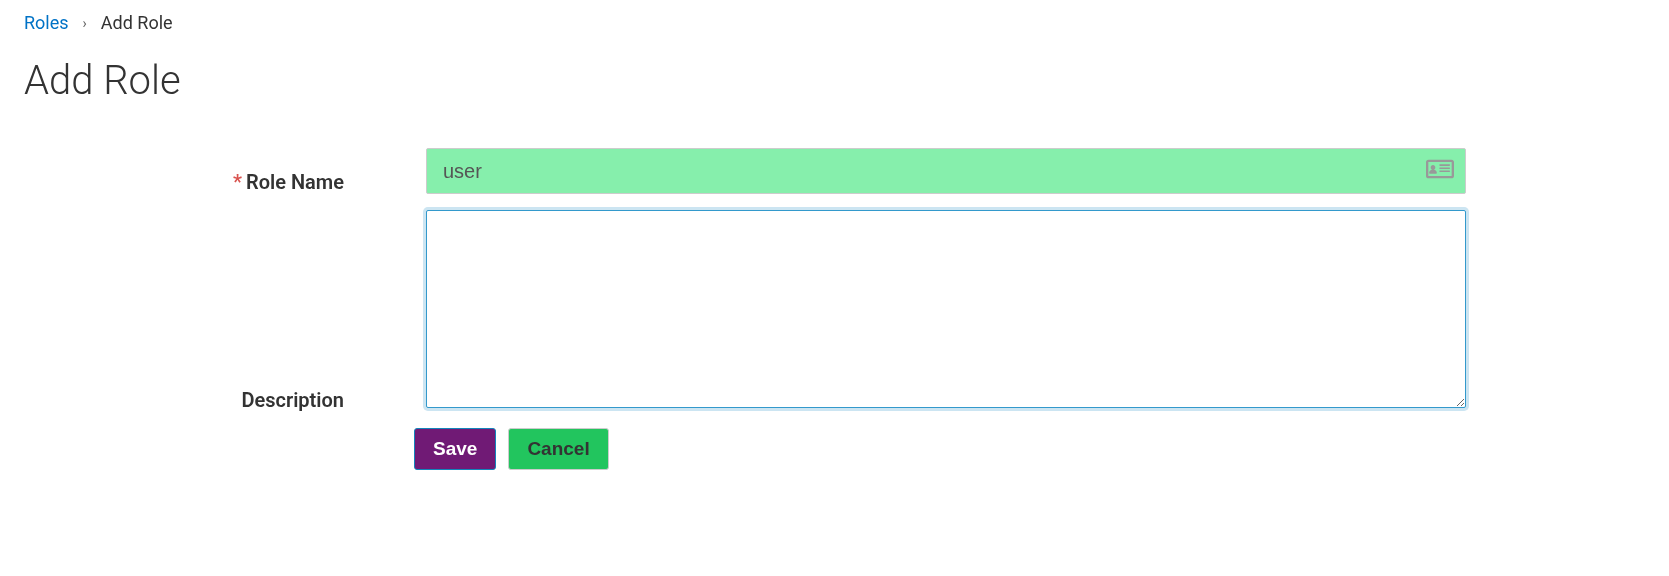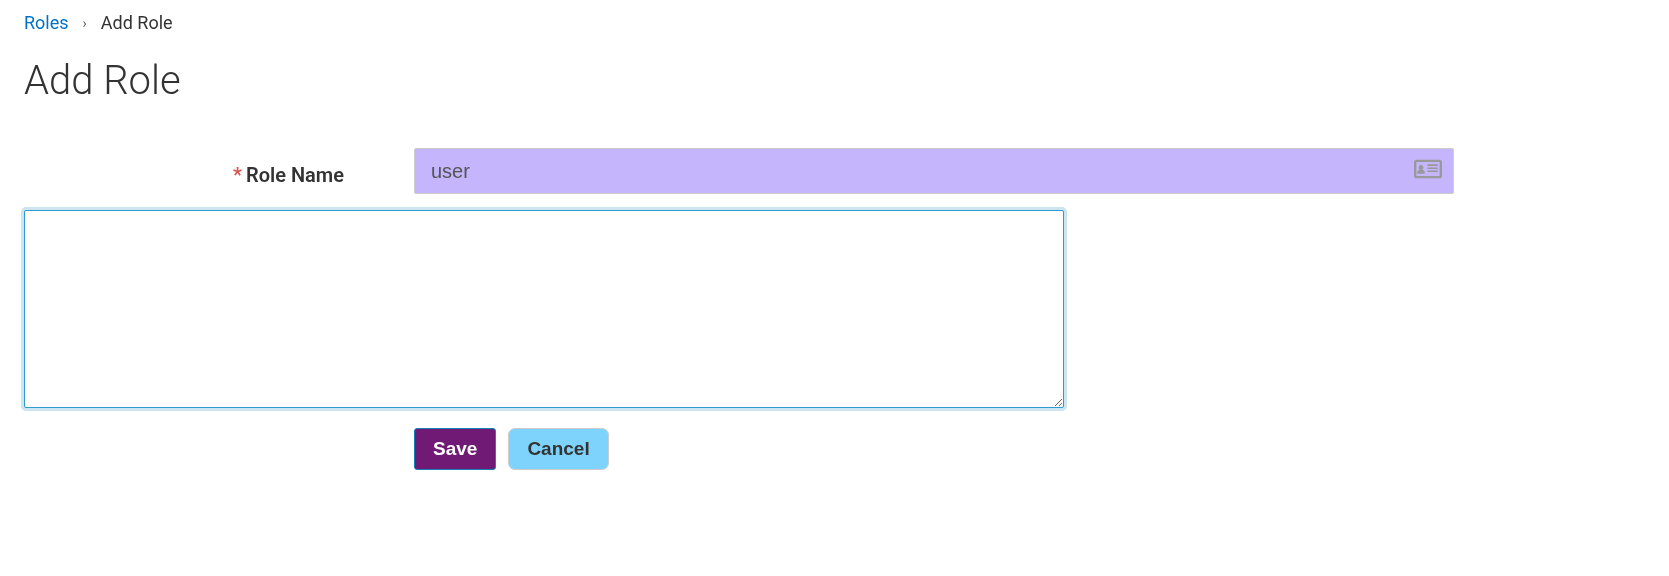--- a/index.html
+++ b/index.html
@@ -33,22 +33,23 @@
       color: #333;
     }
     .page-title {
       font-size: 40px;
       font-weight: 300;
       color: #333;
       margin-bottom: 44px;
     }
     .form-row {
       display: flex;
-      align-items: center;
+      align-items: flex-end;
       margin-bottom: 16px;
+      gap: 12px;
     }
     .form-label {
       width: 390px;
       text-align: right;
       padding-right: 70px;
       font-size: 20px;
       font-weight: 600;
       color: #333;
       padding-top: 8px;
     }
@@ -61,21 +62,21 @@
       position: relative;
     }
     .text-input {
       width: 100%;
       height: 46px;
       padding: 8px 48px 8px 16px;
       font-size: 20px;
       border: 1px solid #ccc;
       border-radius: 2px;
       color: #555;
-      background: #c4b5fd;
+      background: #86efac;
       outline: none;
     }
     .input-icon {
       position: absolute;
       right: 12px;
       top: 50%;
       transform: translateY(-50%);
       color: #999;
       pointer-events: none;
     }
@@ -106,24 +107,23 @@
       border-radius: 3px;
       cursor: pointer;
       border: 1px solid transparent;
     }
     .btn-primary {
       background: #701a75;
       color: #fff;
       border-color: #1384bb;
     }
     .btn-default {
-      background: #7dd3fc;
+      background: #22c55e;
       color: #333;
       border-color: #ccc;
-      border-radius: 7px;
     }
   </style>
 </head>
 <body>
 
 <nav class="breadcrumb">
   <a href="#" class="breadcrumb-link">Roles</a>
   <span class="breadcrumb-sep">›</span>
   <span class="breadcrumb-current">Add Role</span>
 </nav>
@@ -138,20 +138,21 @@
     <input type="text" class="text-input" value="user" style="">
     <span class="input-icon">
       <svg width="28" height="22" viewBox="0 0 576 448" fill="currentColor">
         <path d="M528 32H48C21.5 32 0 53.5 0 80v288c0 26.5 21.5 48 48 48h480c26.5 0 48-21.5 48-48V80c0-26.5-21.5-48-48-48zM528 368H48V80h480v288zM144 144c-26.5 0-48 21.5-48 48s21.5 48 48 48 48-21.5 48-48-21.5-48-48-48zM80 320h128c8.8 0 16-7.2 16-16 0-35.3-28.7-64-64-64h-32c-35.3 0-64 28.7-64 64 0 8.8 7.2 16 16 16zm208-160h192c8.8 0 16-7.2 16-16s-7.2-16-16-16H288c-8.8 0-16 7.2-16 16s7.2 16 16 16zm0 64h192c8.8 0 16-7.2 16-16s-7.2-16-16-16H288c-8.8 0-16 7.2-16 16s7.2 16 16 16zm0 64h192c8.8 0 16-7.2 16-16s-7.2-16-16-16H288c-8.8 0-16 7.2-16 16s7.2 16 16 16z"></path>
       </svg>
     </span>
   </div>
 </div>
 
 <div class="form-row">
+  <label class="form-label">Description</label>
   <div class="form-control-wrap">
     <textarea class="textarea-input" style=""></textarea>
   </div>
 </div>
 
 <div class="button-row">
   <button class="btn btn-primary">Save</button>
   <button class="btn btn-default">Cancel</button>
 </div>
 

